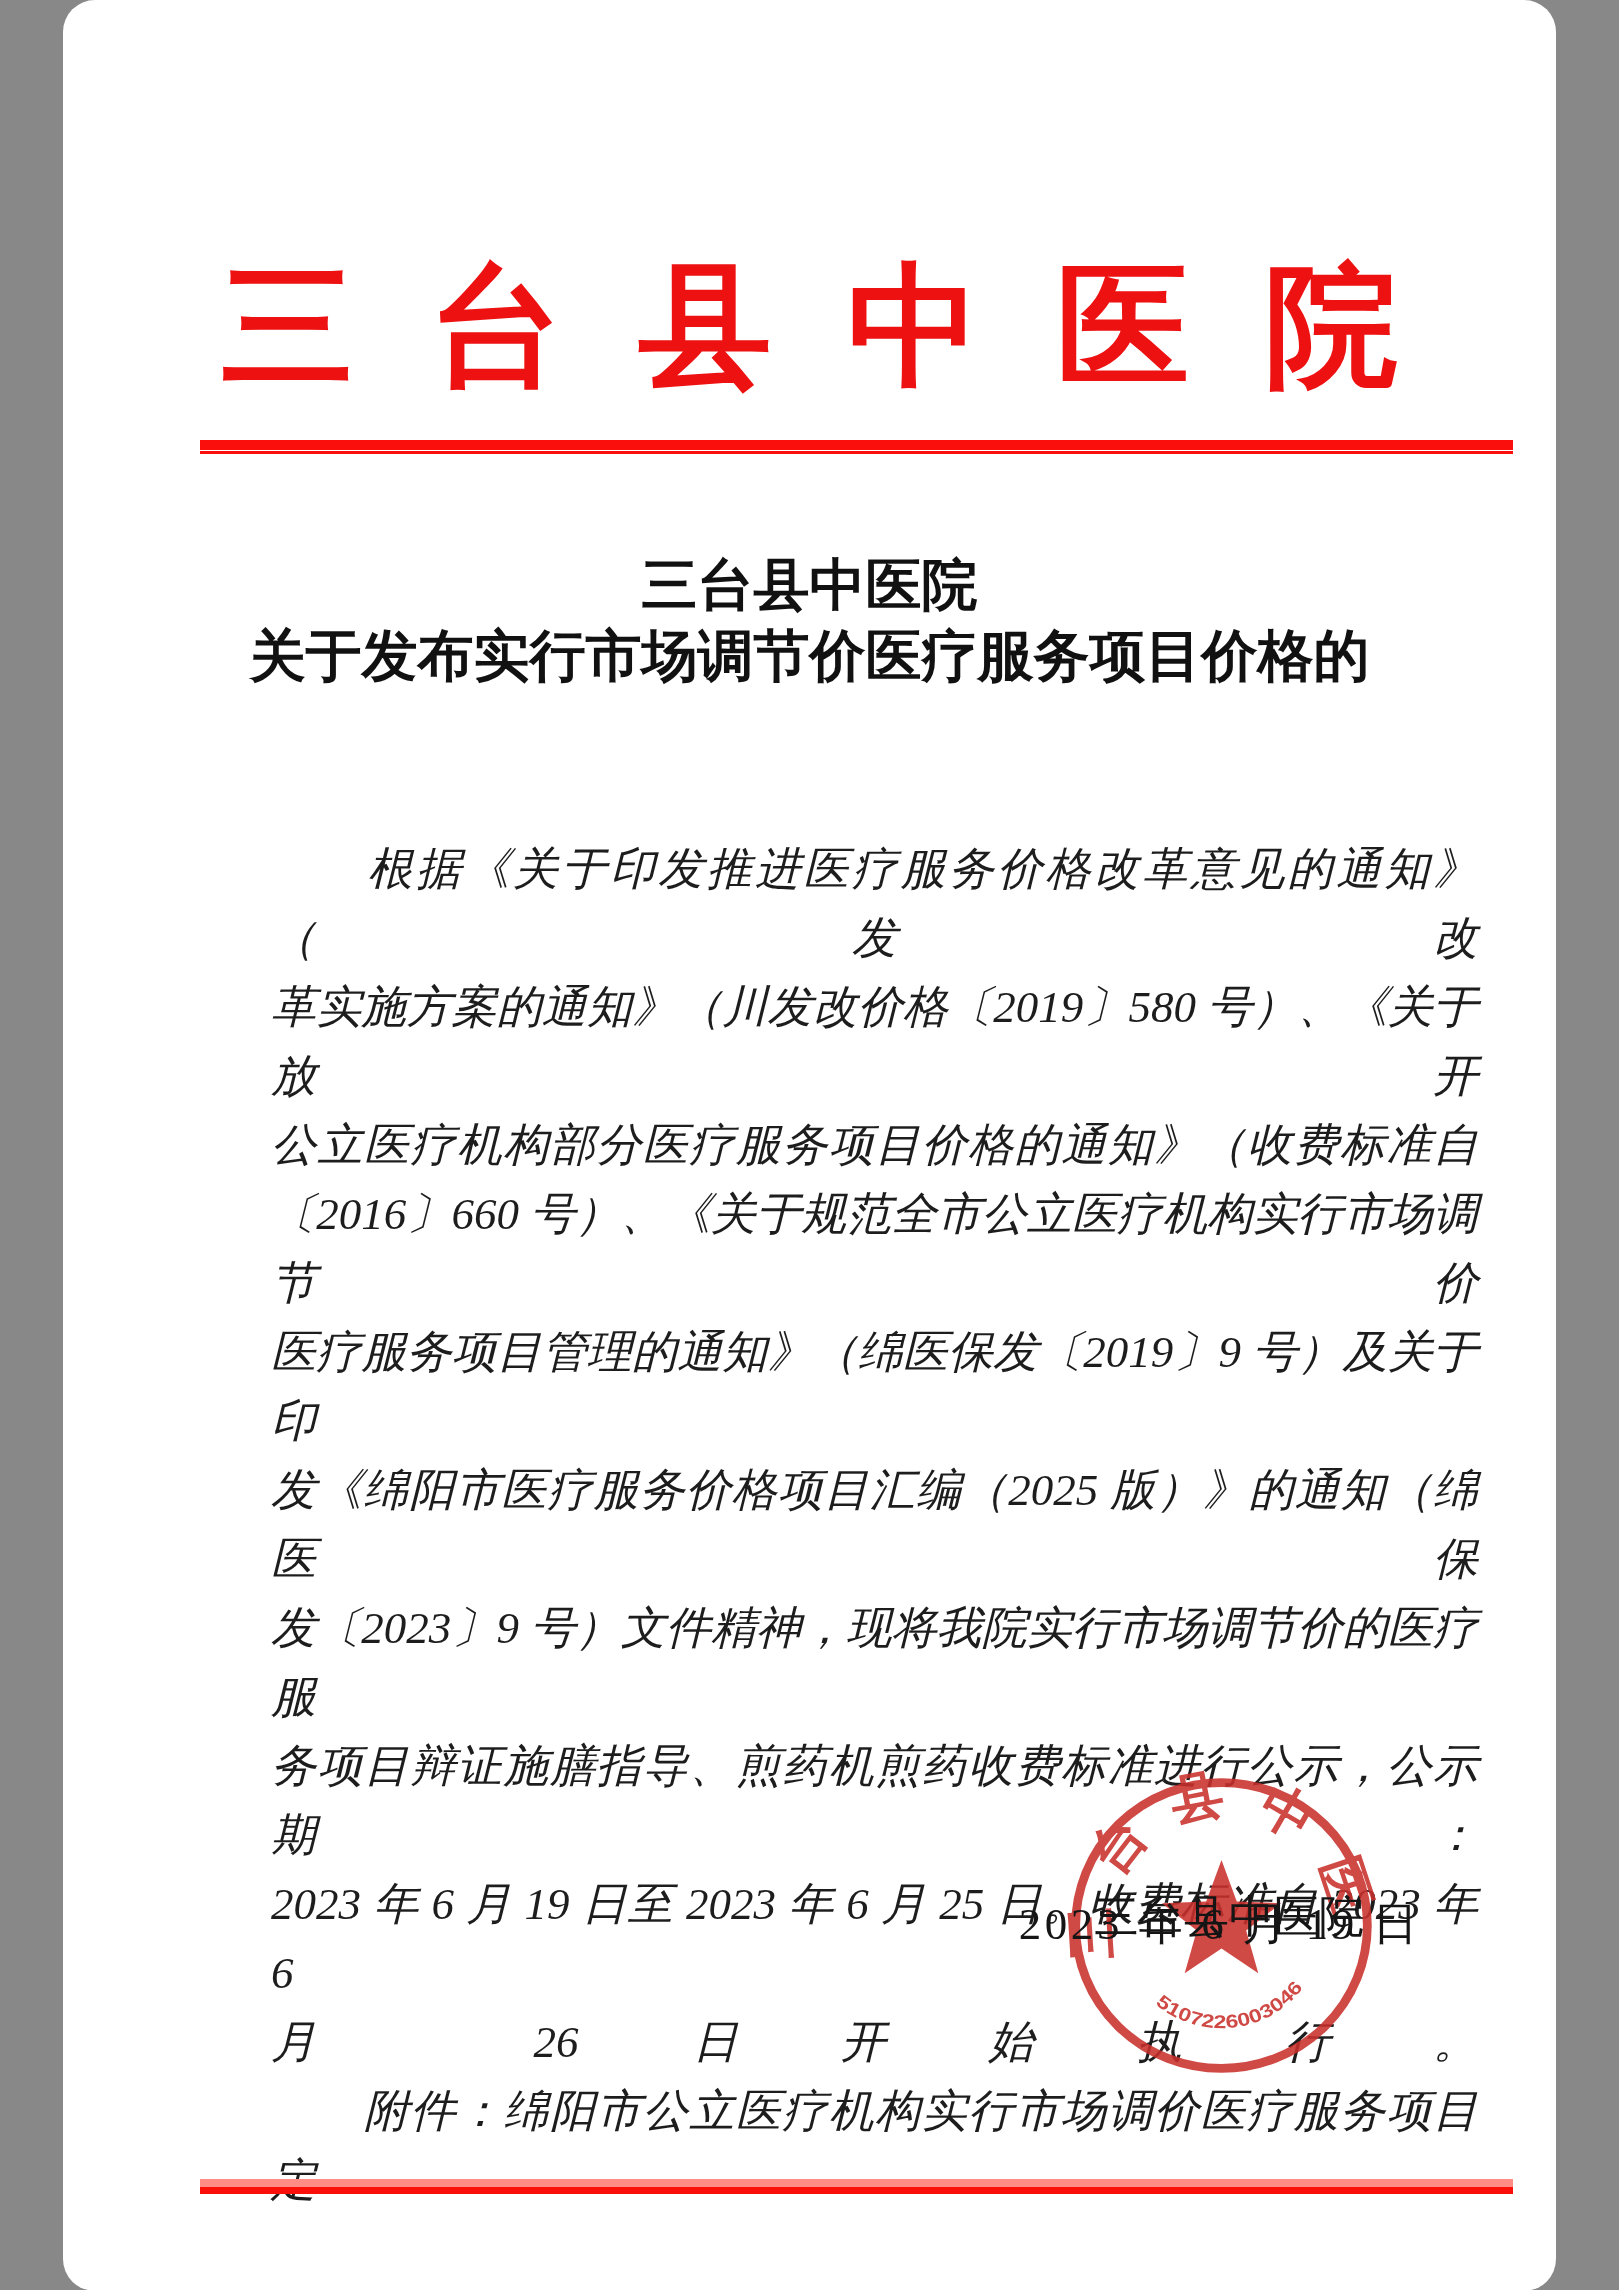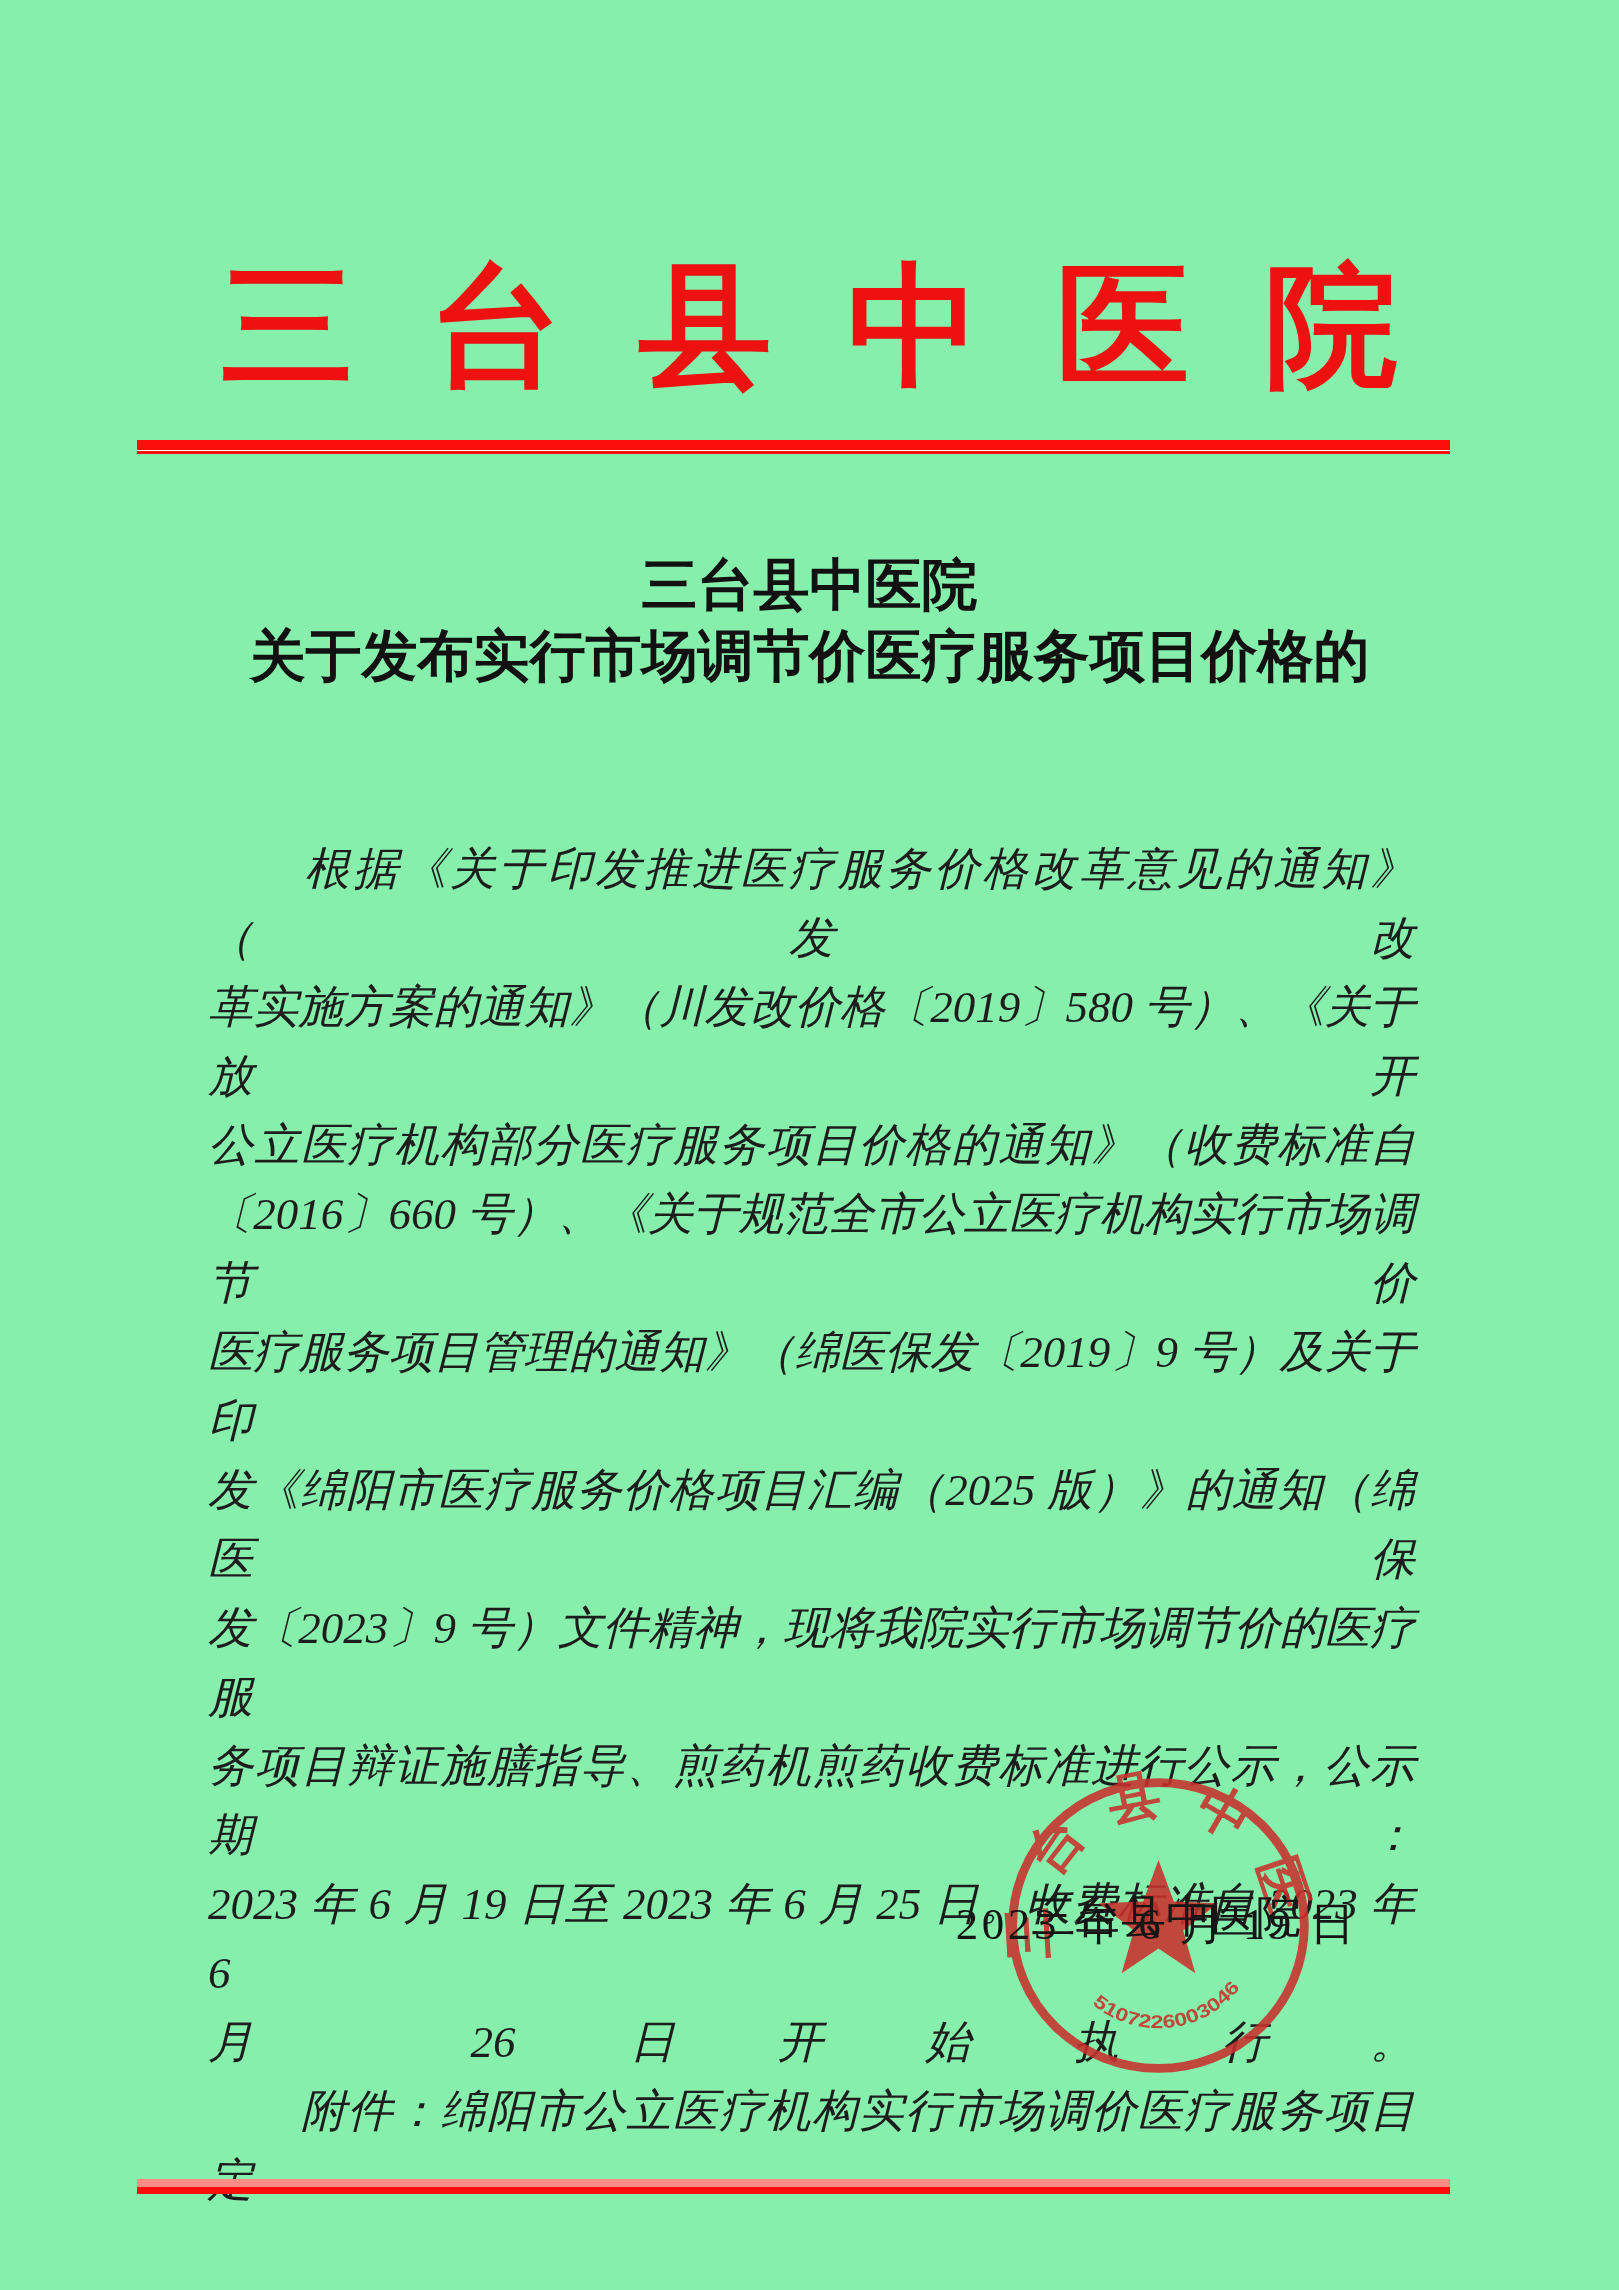--- a/index.html
+++ b/index.html
@@ -1,23 +1,24 @@
 <!DOCTYPE html>
 <html><head>
 <meta charset="utf-8">
 <style>
   html,body{margin:0;padding:0;background:#888;}
   .page{
     position:relative;
-    width:1619px;height:2291px;
+    width:1493px;height:2291px;
     margin:0 auto;
-    background:#86efac;
+    background:#ffffff;
     overflow:hidden;
     font-family:"Liberation Serif", serif;
     color:#1d1d1d;
+    border-radius:32px;
   }
   
   .letterhead{
     position:absolute;top:253px;left:0;width:100%;
     text-align:center;
     font-family:"Liberation Serif", serif;
     font-size:133px;line-height:1.12;
     font-weight:700;
     color:#ee1111;
     letter-spacing:0.57em;

